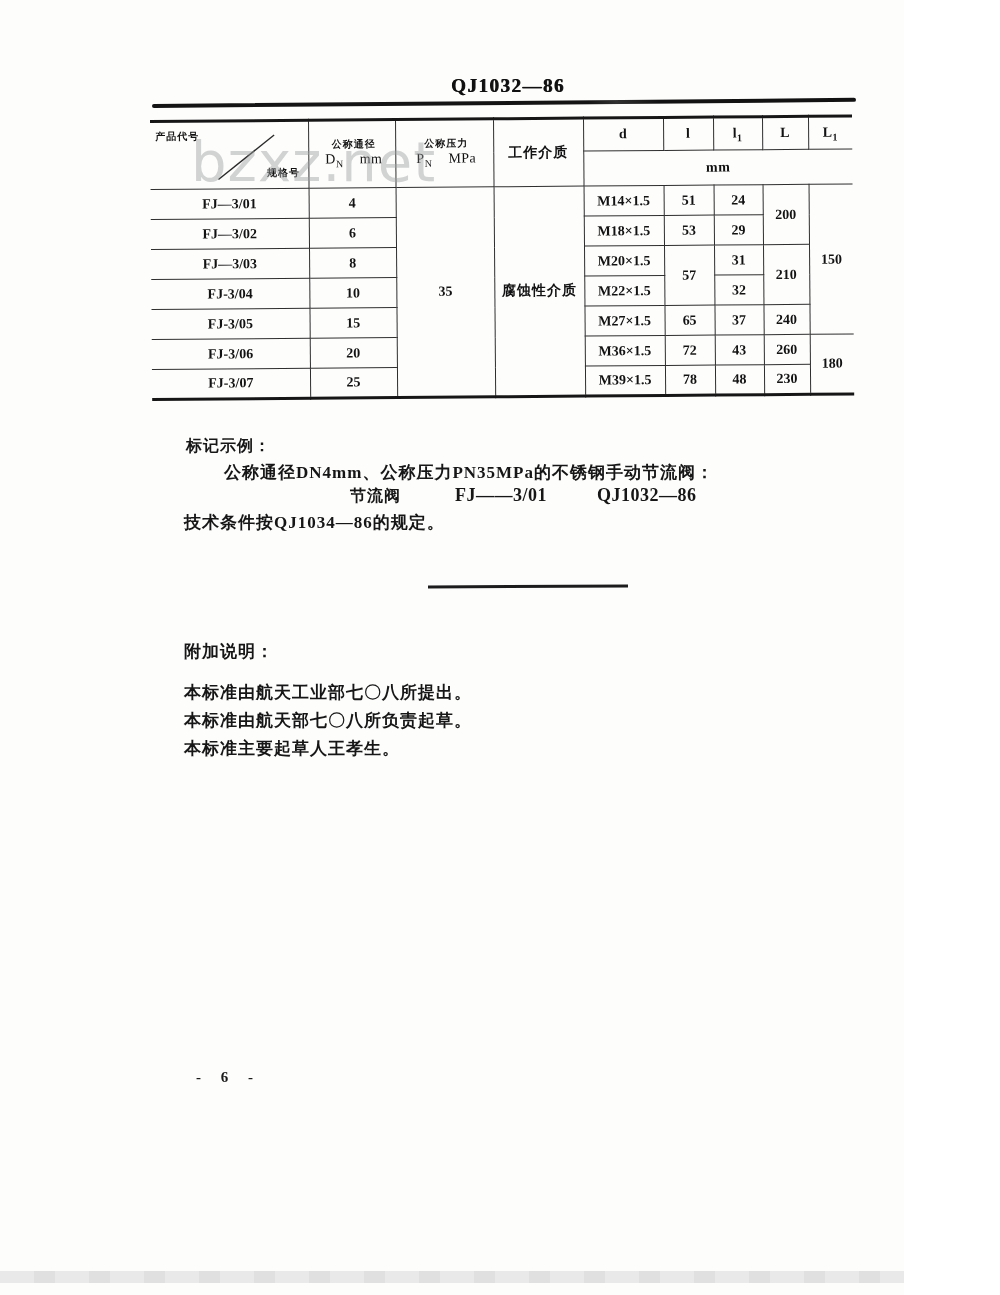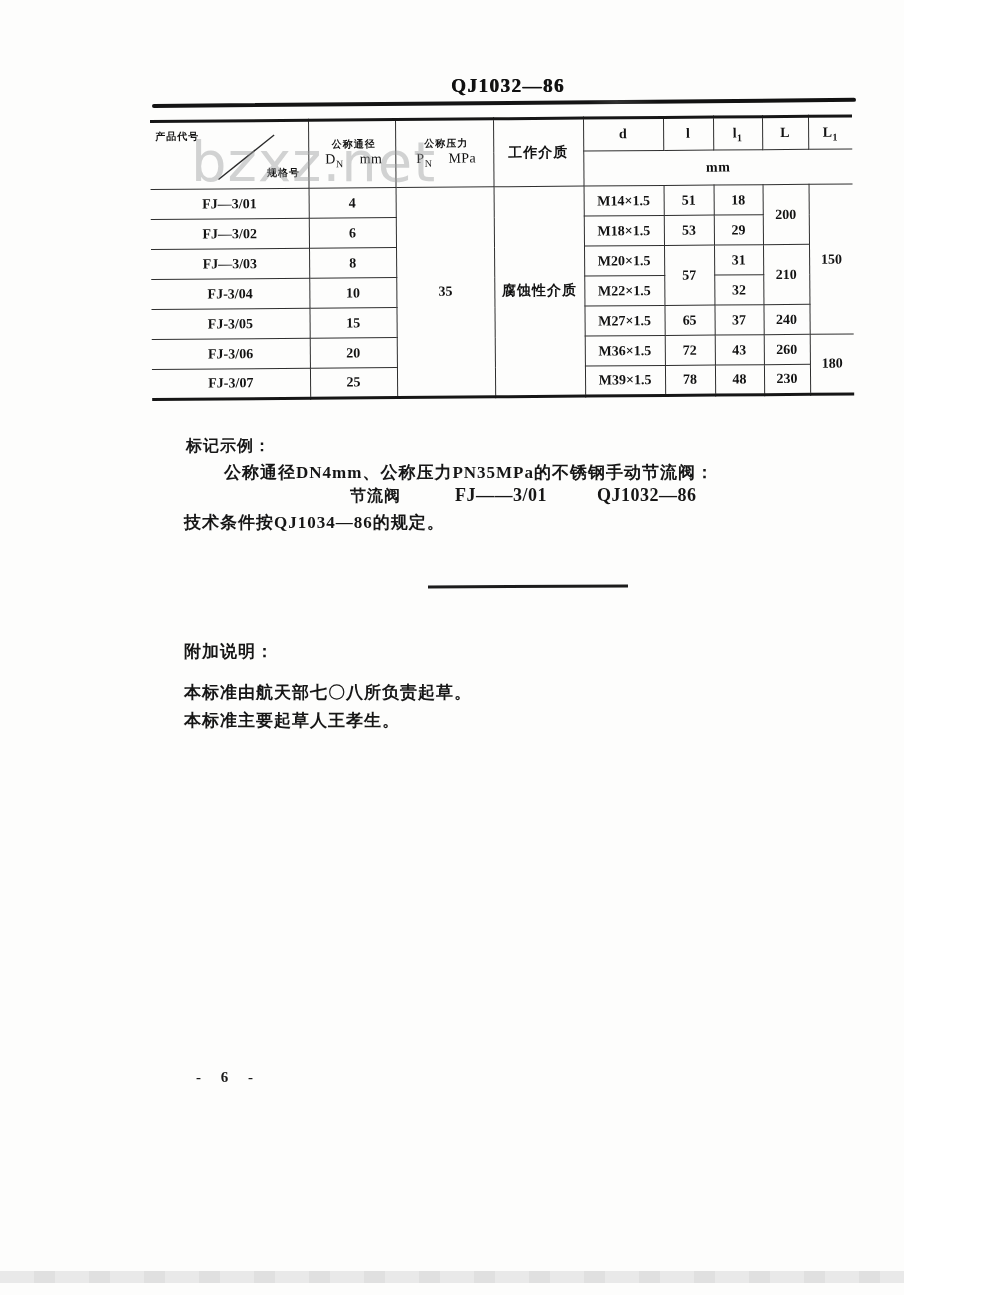--- a/index.html
+++ b/index.html
@@ -148,21 +148,21 @@
         </tr>
       </tbody>
       <tbody class="data">
         <tr>
           <td class="no-l">FJ—3/01</td>
           <td>4</td>
           <td rowspan="7">35</td>
           <td class="hz" rowspan="7">腐蚀性介质</td>
           <td class="dcol">M14×1.5</td>
           <td>51</td>
-          <td>18</td>
+          <td>24</td>
           <td rowspan="2">200</td>
           <td class="no-r" rowspan="5">150</td>
         </tr>
         <tr>
           <td class="no-l">FJ—3/02</td>
           <td>6</td>
           <td class="dcol">M18×1.5</td>
           <td>53</td>
           <td>29</td>
         </tr>
@@ -213,20 +213,21 @@
   <div class="abs cn mk-desc">公称通径DN4mm、公称压力PN35MPa的不锈钢手动节流阀：</div>
   <div class="abs cn mk-name">节流阀</div>
   <div class="abs mk-code">FJ——3/01</div>
   <div class="abs mk-std">QJ1032—86</div>
   <div class="abs cn mk-tech">技术条件按QJ1034—86的规定。</div>
 
   <div class="divider"></div>
 
   <div class="notes">
     <div class="notes-title">附加说明：</div>
+    <div class="notes-line">本标准由航天工业部七〇八所提出。</div>
     <div class="notes-line">本标准由航天部七〇八所负责起草。</div>
     <div class="notes-line">本标准主要起草人王孝生。</div>
   </div>
 
   <div class="page-number">- 6 -</div>
 
   <div class="bottom-strip"></div>
   <div class="right-edge"></div>
 
 </div>

